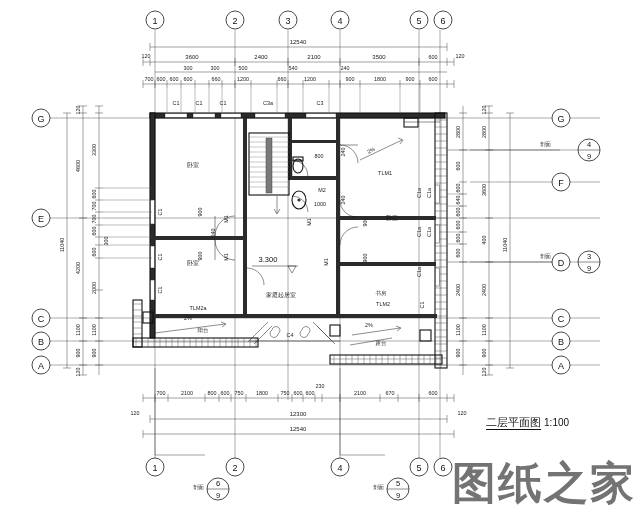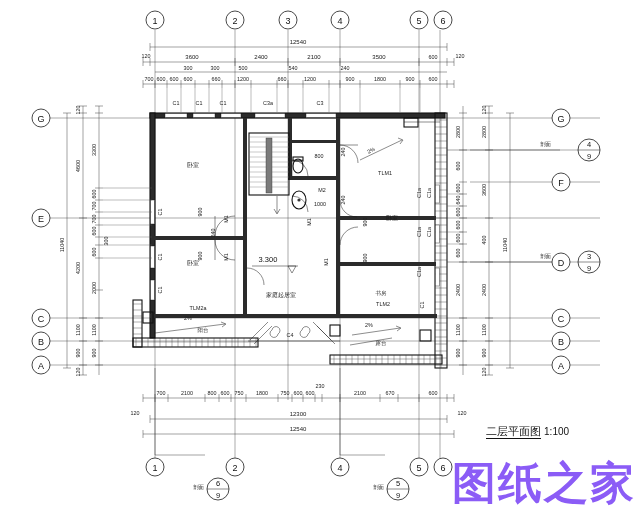--- a/index.html
+++ b/index.html
@@ -16,23 +16,23 @@
   .wallfill{fill:#2b2b2b;stroke:none;}
   .dim{stroke:#333;stroke-width:.45;fill:none;}
   .ext{stroke:#555;stroke-width:.4;fill:none;}
   .grid{stroke:#444;stroke-width:.45;fill:none;}
   .circ{fill:#fff;stroke:#1b1b1b;stroke-width:.8;}
   .hatchl{stroke:#333;stroke-width:.4;}
   .lt{stroke:#777;stroke-width:.4;fill:none;}
   .mark{font-size:9px;fill:#111;text-anchor:middle;}
   .mark7{font-size:7.5px;fill:#111;text-anchor:middle;}
   #watermark{position:absolute;left:452px;top:455px;width:180px;height:56px;
-     color:#8b5cf6;font-size:44px;font-weight:bold;letter-spacing:2px;
+     color:#737373;font-size:44px;font-weight:bold;letter-spacing:2px;
      font-family:"DejaVu Sans",sans-serif;line-height:56px;white-space:nowrap;text-align:right;}
-  #title{position:absolute;left:486px;top:424px;font-size:11px;color:#111;white-space:nowrap;text-align:center;}
+  #title{position:absolute;left:486px;top:415px;font-size:11px;color:#111;white-space:nowrap;text-align:center;}
   #title .u{border-bottom:1.5px solid #111;padding-bottom:1px;}
   .scale{font-size:10px;}
 </style>
 </head>
 <body>
 
 <div id="stage">
 
 <svg width="640" height="517" viewBox="0 0 640 517">
   <rect x="0" y="0" width="640" height="517" fill="#ffffff"></rect>

